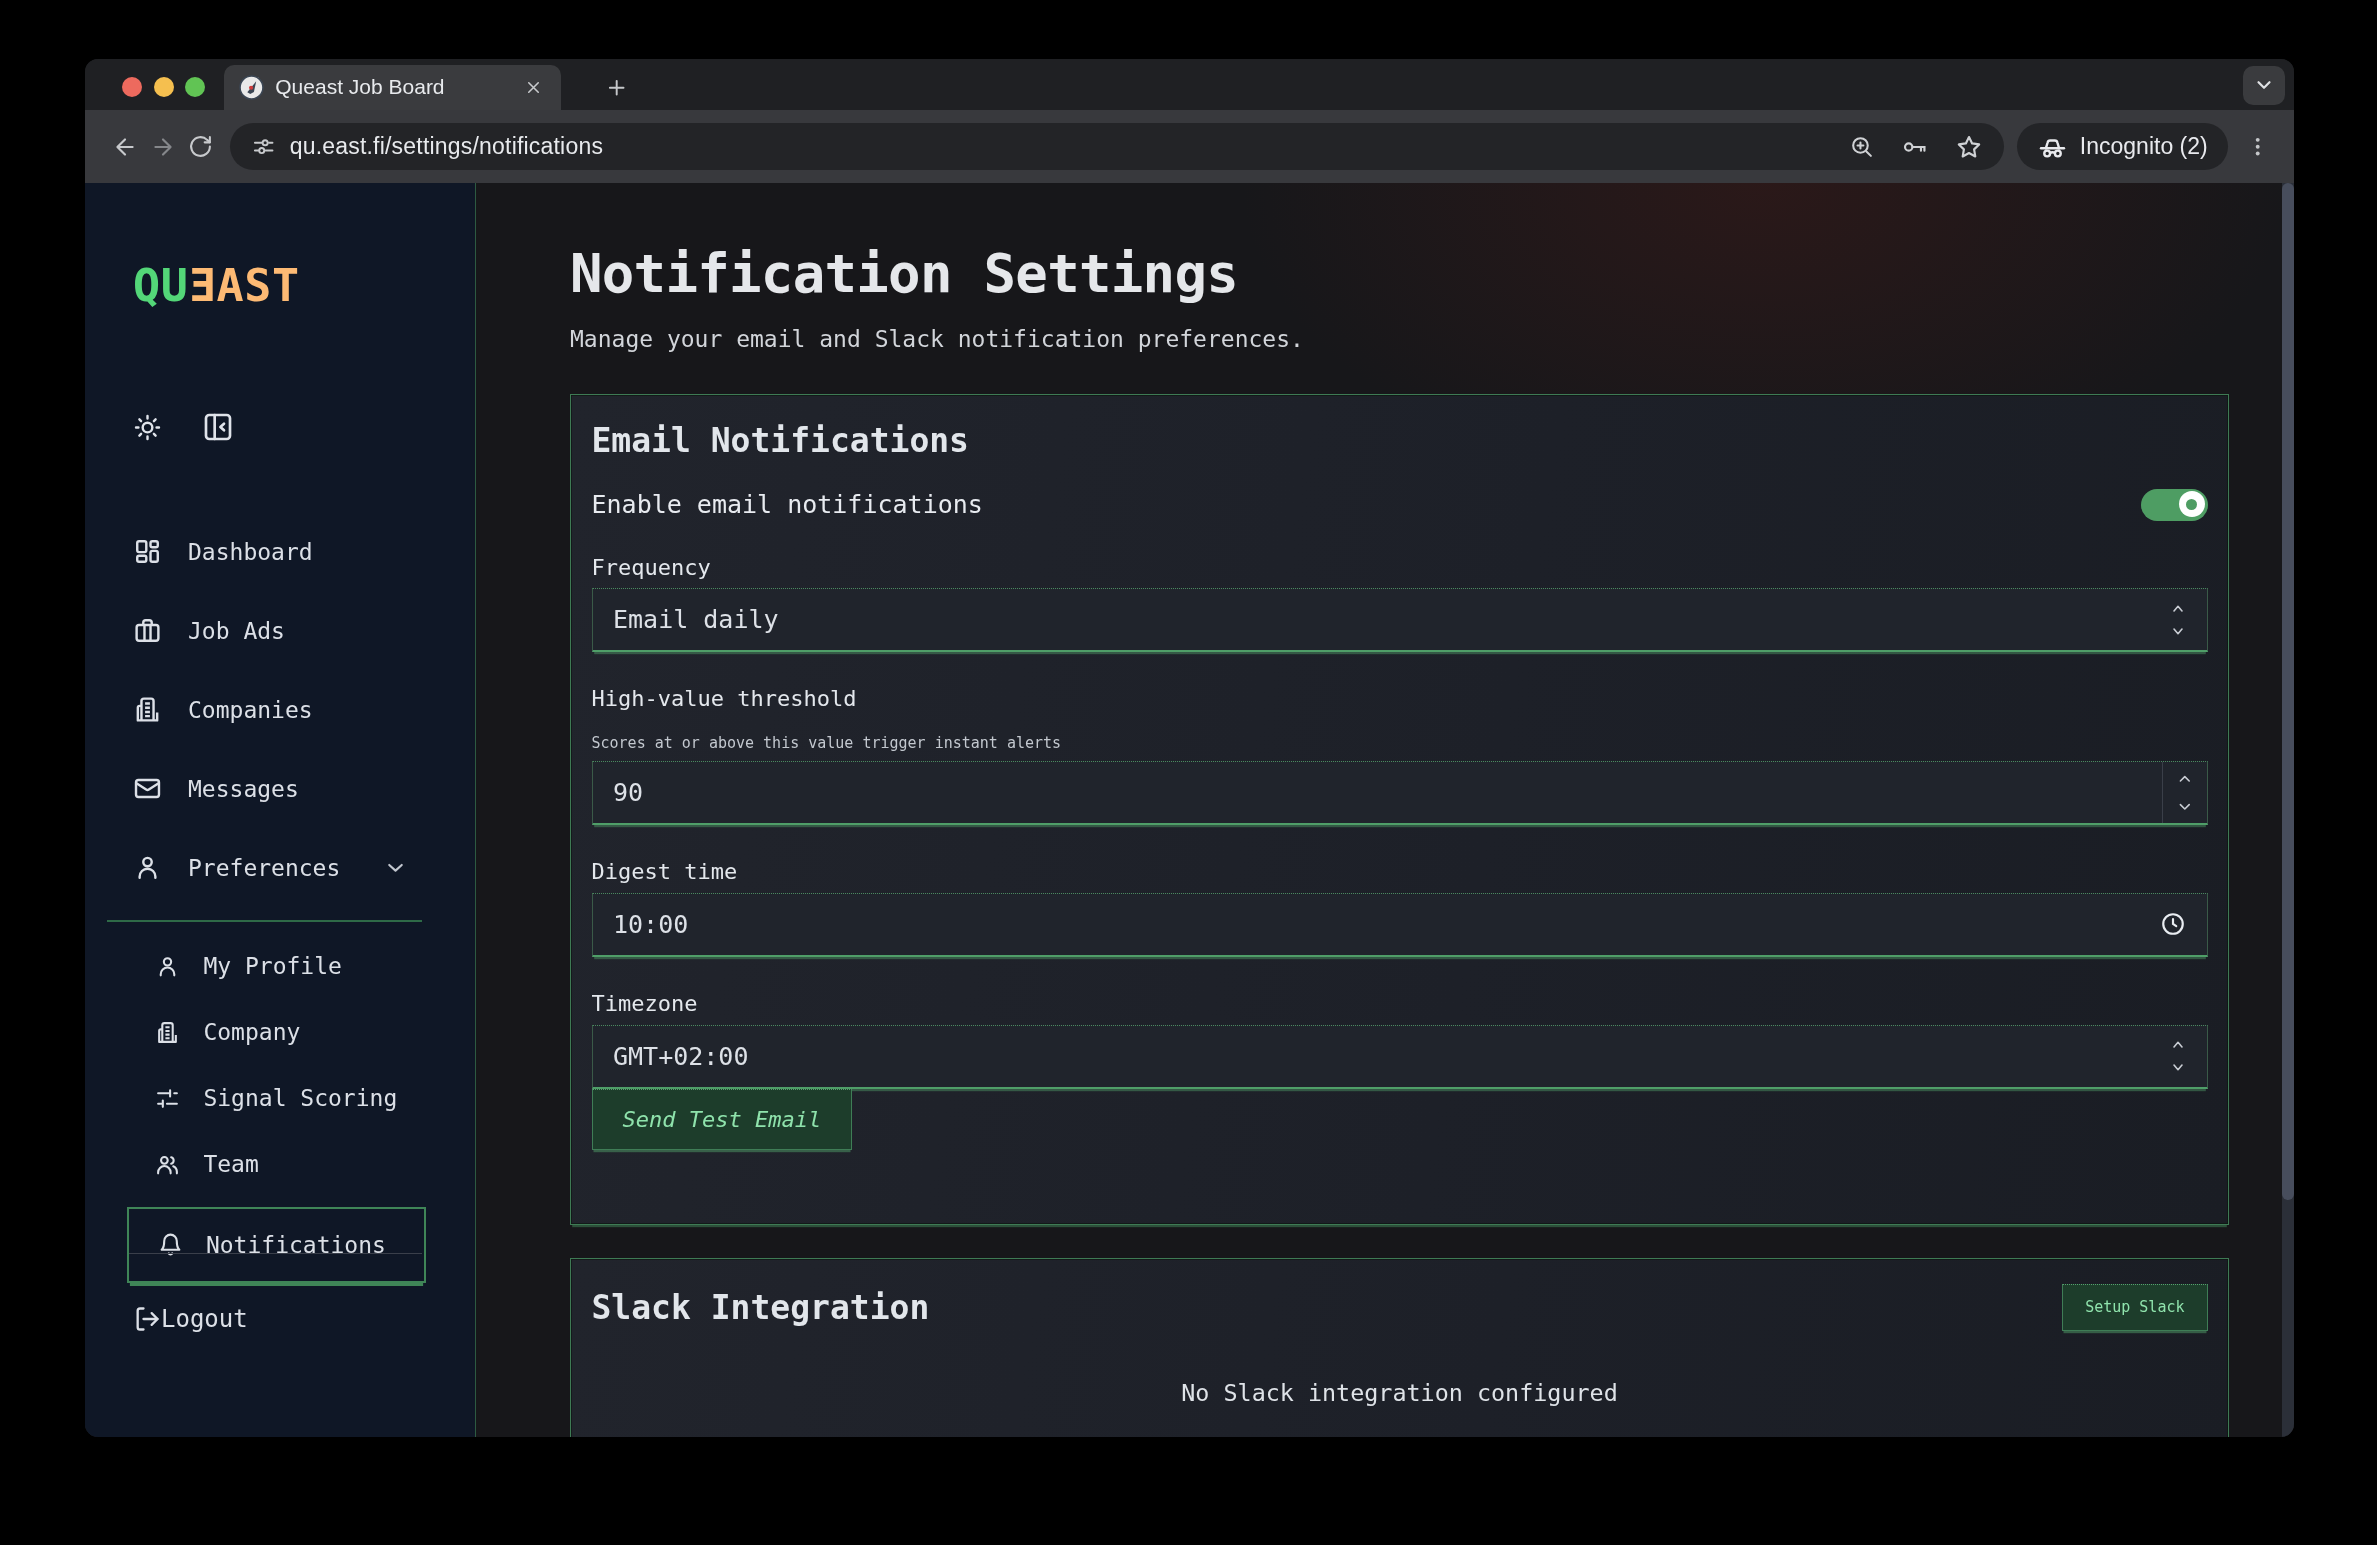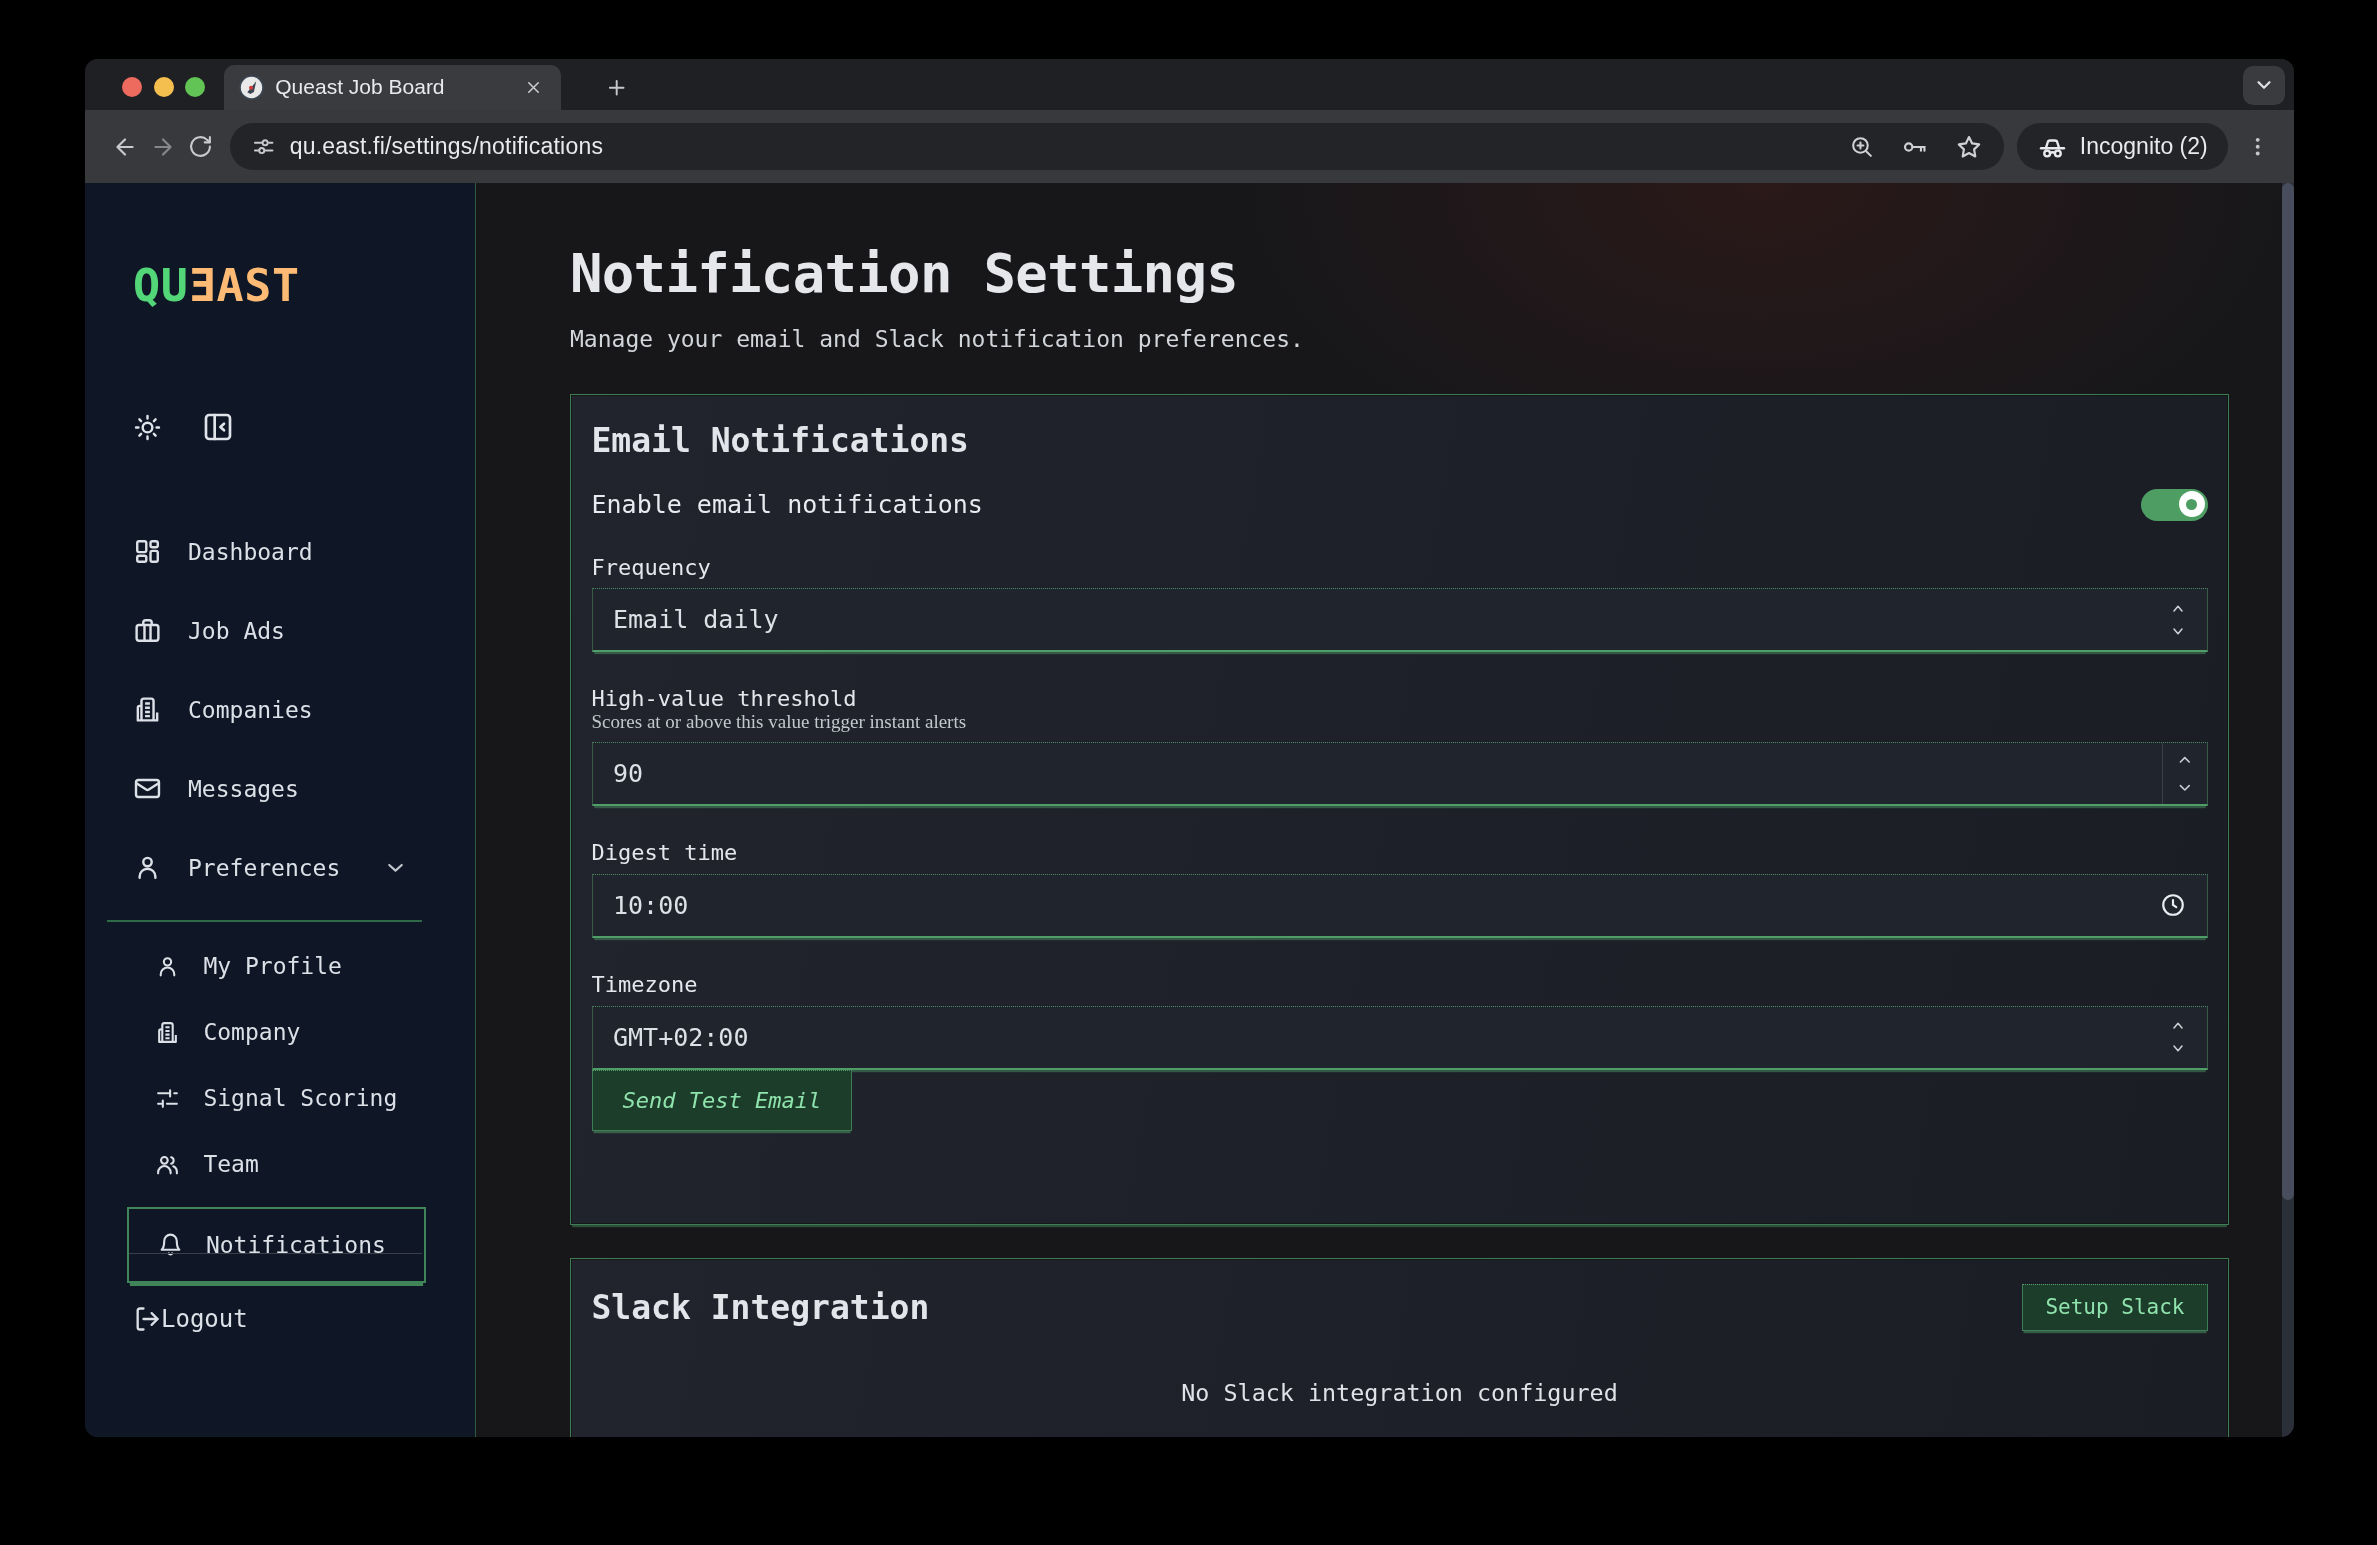--- a/index.html
+++ b/index.html
@@ -81,39 +81,39 @@
   .card-title { margin-top:26px; font-size:33px; font-weight:bold; color:#e2e6eb; }
 
   .enable-row { margin-top:29px; display:flex; align-items:center; justify-content:space-between; }
   .enable-label { font-size:25px; color:#e8ebf0; }
   .toggle { width:67px; height:32px; border-radius:16px; background:#4e9d63; position:relative; flex:none; }
   .toggle .knob { position:absolute; right:2.9px; top:2.9px; width:26px; height:26px; border-radius:50%;
                   background:#fff; display:flex; align-items:center; justify-content:center; }
   .toggle .knob i { width:11px; height:11px; border-radius:50%; background:#4e9d63; display:block; }
 
   .f-label { margin-top:34px; font-size:22px; color:#e4e8ed; }
-  .f-help  { margin-top:0; font-size:19px; color:#c3c8cf;font-family:Liberation Serif, serif; }
+  .f-help  { margin-top:23px; font-size:15px; color:#c3c8cf; }
   .field { margin-top:8.8px; height:64px; background:#20242c;
            border:0.7px solid #3a5a48; border-top:1.5px dotted #4a8a5f; border-bottom:2.2px solid #4f9e68;
            box-shadow:0 4.4px 0 -2.2px rgba(79,158,104,.45);
            display:flex; align-items:center; padding:0 20.5px; font-size:25px; color:#dde1e7; }
   .field .val { flex:1; }
   .field .updown { color:#c9cdd4; display:flex; flex-direction:column; gap:1.5px; align-items:center; }
   .num-spin { align-self:stretch; margin-right:-20.5px; width:45px; border-left:0.7px solid #3a3f49;
               display:flex; flex-direction:column; align-items:center; justify-content:center; gap:10.2px; color:#c9cdd4; }
   .clock-ic { color:#e9edf2; display:flex; }
 
   .btn-green { background:#1d3d2b; border:1.5px solid #3f7d56; border-top:1.5px dotted #55a06e;
                box-shadow:0 3.7px 0 -1.5px rgba(79,158,104,.5);
                color:#8fe3ac; font-size:22px; font-family:"DejaVu Sans Mono", monospace;
                display:inline-flex; align-items:center; justify-content:center; }
   .send-btn { height:61px; padding:0 30px;font-style:italic; }
 
   .slack-head { margin-top:25px; display:flex; align-items:center; justify-content:space-between; }
-  .setup-btn { height:47px; padding:0 22px; font-size:21px; }
+  .setup-btn { height:47px; padding:0 22px; font-size:15px; }
   .slack-empty { margin-top:48px; text-align:center; font-size:23.4px; color:#dfe3e8; }
 
   
   .scroll-track { position:absolute; right:0; top:0; width:12.4px; height:100%; background:#2b2f38; }
   .scroll-thumb { position:absolute; right:0; top:0; width:12.4px; height:1017px; border-radius:6.6px; background:#474d5c; }
 
   svg { display:block; }
 </style>
 </head>
 <body>

